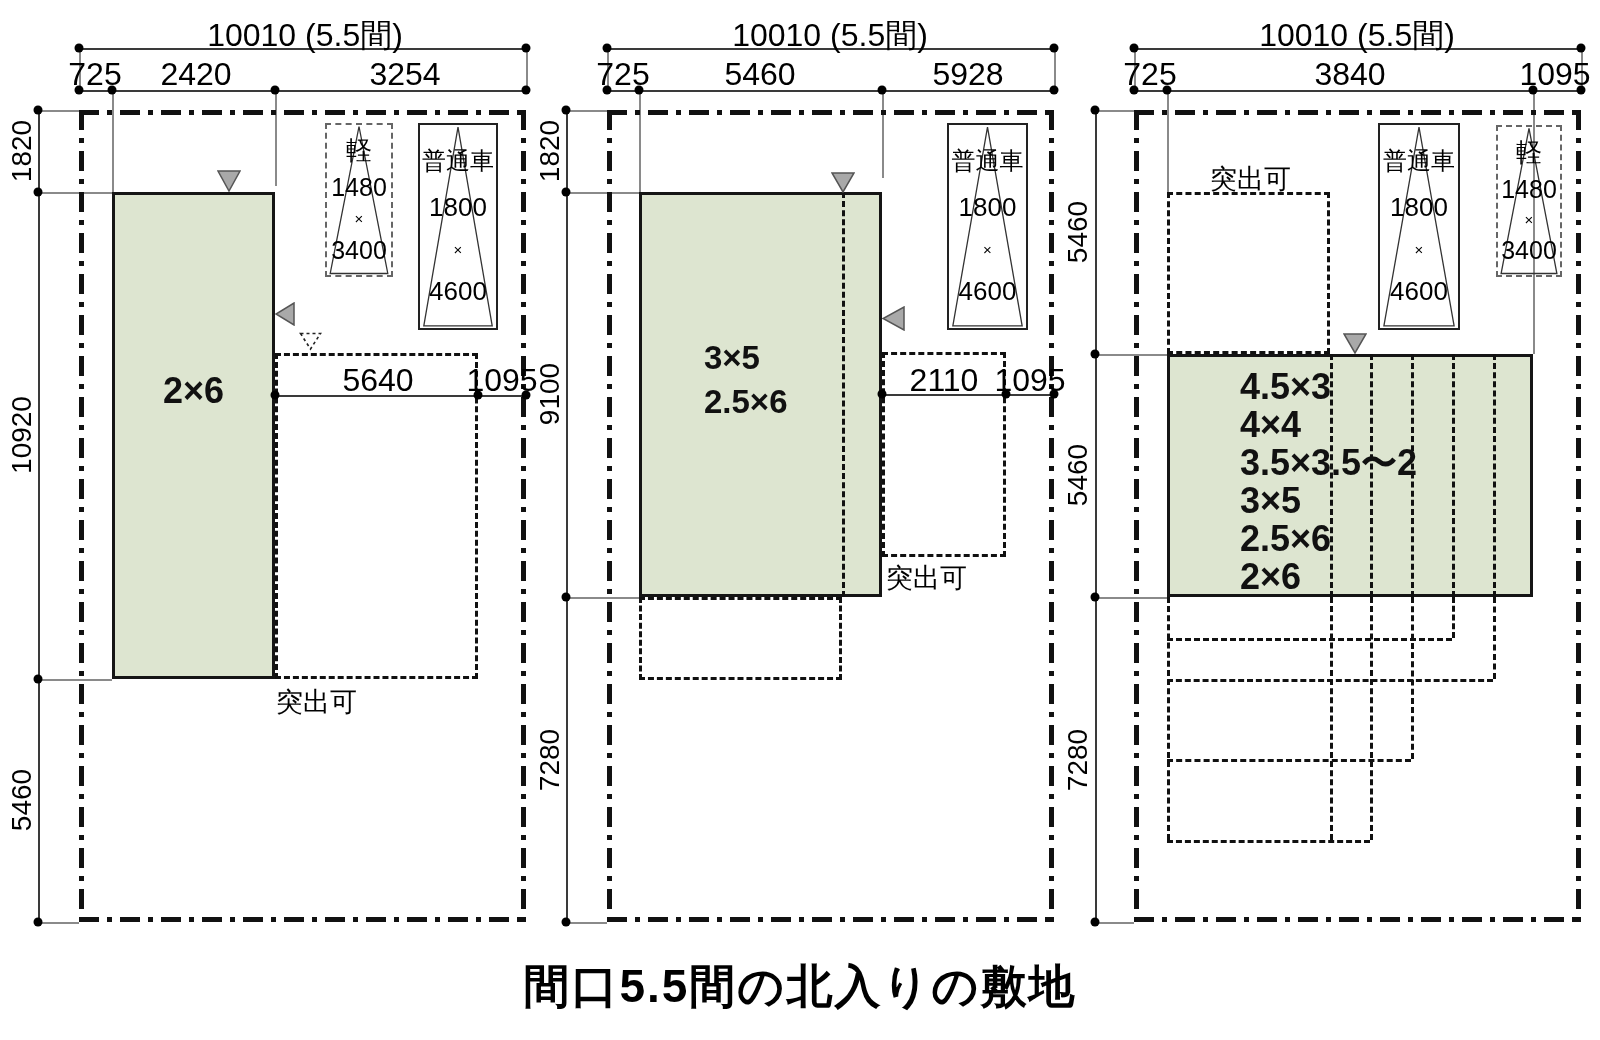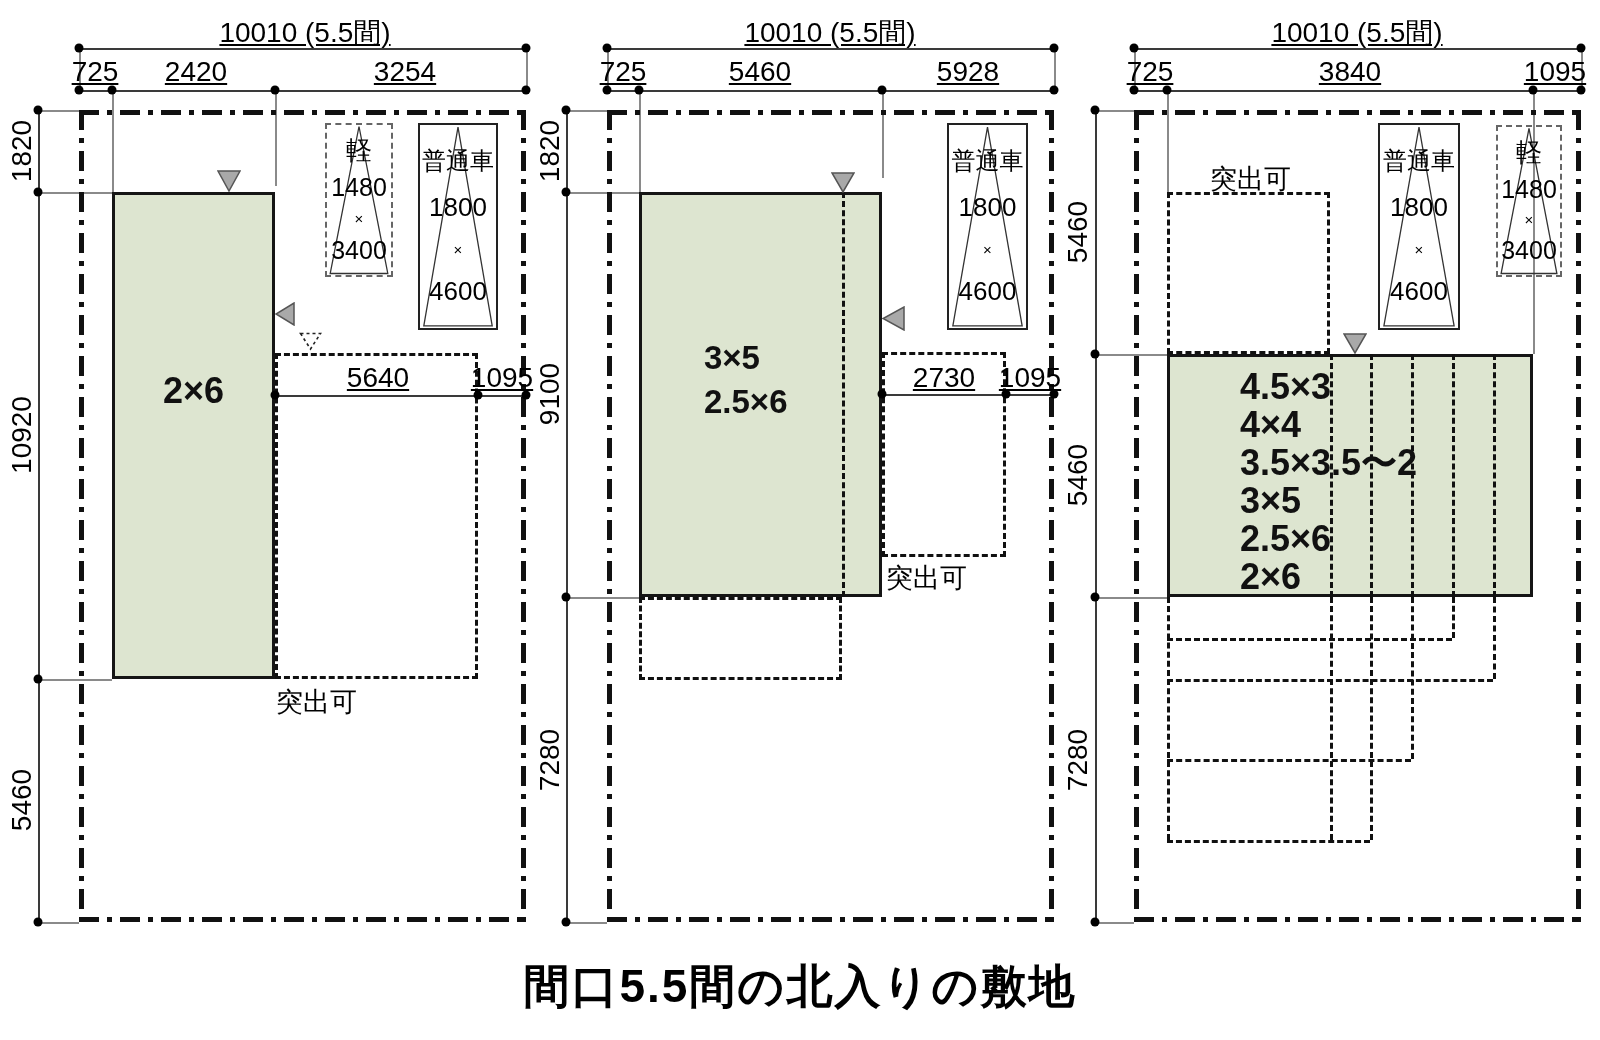--- a/index.html
+++ b/index.html
@@ -20,21 +20,21 @@
   .bv{position:absolute;width:5px;z-index:2;
       background:repeating-linear-gradient(180deg,#111 0 20px,transparent 20px 28px,#111 28px 33px,transparent 33px 41px);}
   
   .dotrect{position:absolute;border:3px dashed #111;box-sizing:border-box;z-index:1;}
   .dotv{position:absolute;width:0;border-left:3px dashed #111;z-index:1;}
   .dotv.in{z-index:3;}
   .doth{position:absolute;height:0;border-top:3px dashed #111;z-index:1;}
   
   .green{position:absolute;background:#dde5d0;border:3px solid #151515;box-sizing:border-box;z-index:2;}
   
-  .dlab{position:absolute;font-size:28px;white-space:nowrap;transform:translateX(-50%);z-index:5;text-decoration:underline;}
+  .dlab{position:absolute;font-size:32px;white-space:nowrap;transform:translateX(-50%);z-index:5;}
   .dlabv{position:absolute;font-size:28px;white-space:nowrap;
          transform:translate(-50%,-50%) rotate(-90deg);z-index:5;}
   
   .plab{position:absolute;font-weight:600;color:#111;white-space:nowrap;z-index:3;}
   .note{position:absolute;font-size:27px;color:#000;white-space:nowrap;z-index:3;}
   
   .carbox{position:absolute;box-sizing:border-box;display:flex;flex-direction:column;
           align-items:center;justify-content:space-evenly;text-align:center;z-index:2;padding:2px 0;}
   .carv{position:absolute;inset:0;width:100%;height:100%;}
   .cl{position:relative;z-index:2;line-height:1.05;}
@@ -170,21 +170,21 @@
     <div class="dot" style="left:1006px;top:394px"></div>
     <div class="dot" style="left:1054px;top:394px"></div>
 
     <div class="dlab" style="left:830px;top:14px">10010 (5.5間)</div>
     <div class="dlab" style="left:623px;top:56px">725</div>
     <div class="dlab" style="left:760px;top:56px">5460</div>
     <div class="dlab" style="left:968px;top:56px">5928</div>
     <div class="dlabv" style="left:550px;top:151px">1820</div>
     <div class="dlabv" style="left:550px;top:394px">9100</div>
     <div class="dlabv" style="left:550px;top:760px">7280</div>
-    <div class="dlab" style="left:944px;top:362px">2730</div>
+    <div class="dlab" style="left:944px;top:362px">2110</div>
     <div class="dlab" style="left:1030px;top:362px">1095</div>
     <div class="note" style="left:886px;top:560px">突出可</div>
 
     <svg class="tri" style="left:831px;top:172px" width="24" height="21">
       <polygon points="1,1 23,1 12,20" fill="#a9a9a9" stroke="#555" stroke-width="1.5"></polygon>
       </svg>
     <svg class="tri" style="left:882px;top:306px" width="23" height="25">
       <polygon points="22,1 22,24 1,12.5" fill="#a9a9a9" stroke="#555" stroke-width="1.5"></polygon>
       </svg>
 

